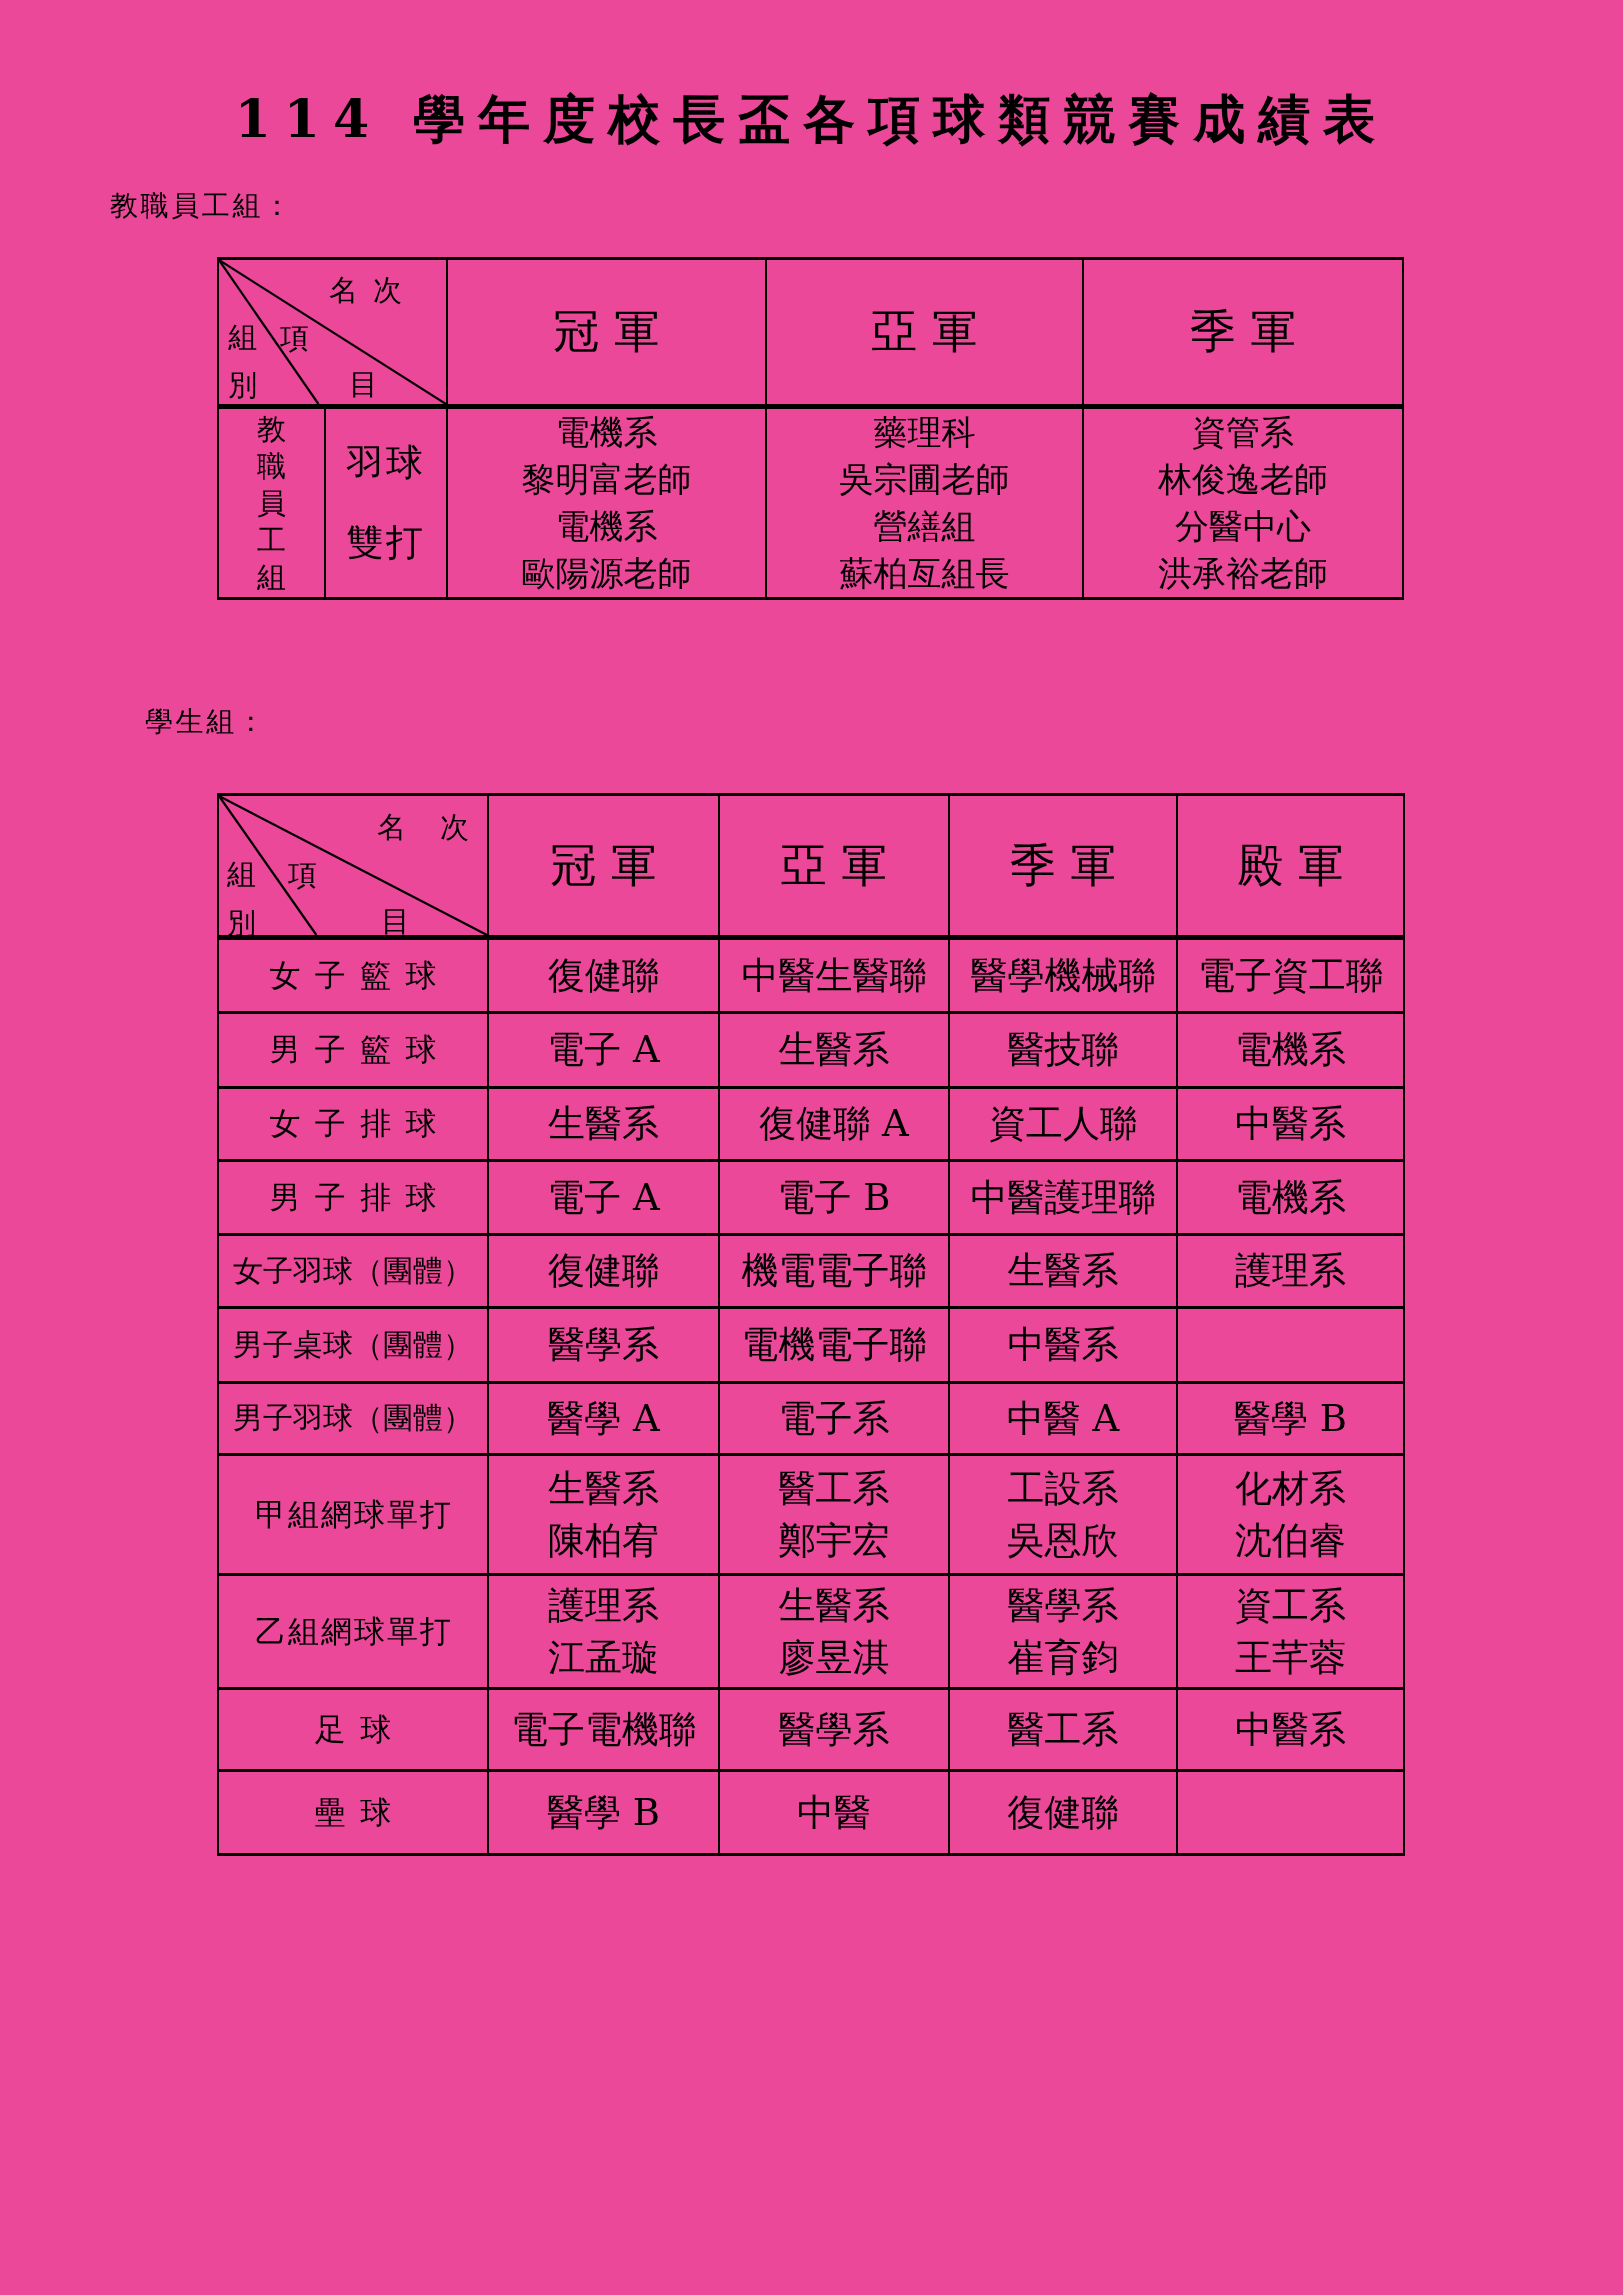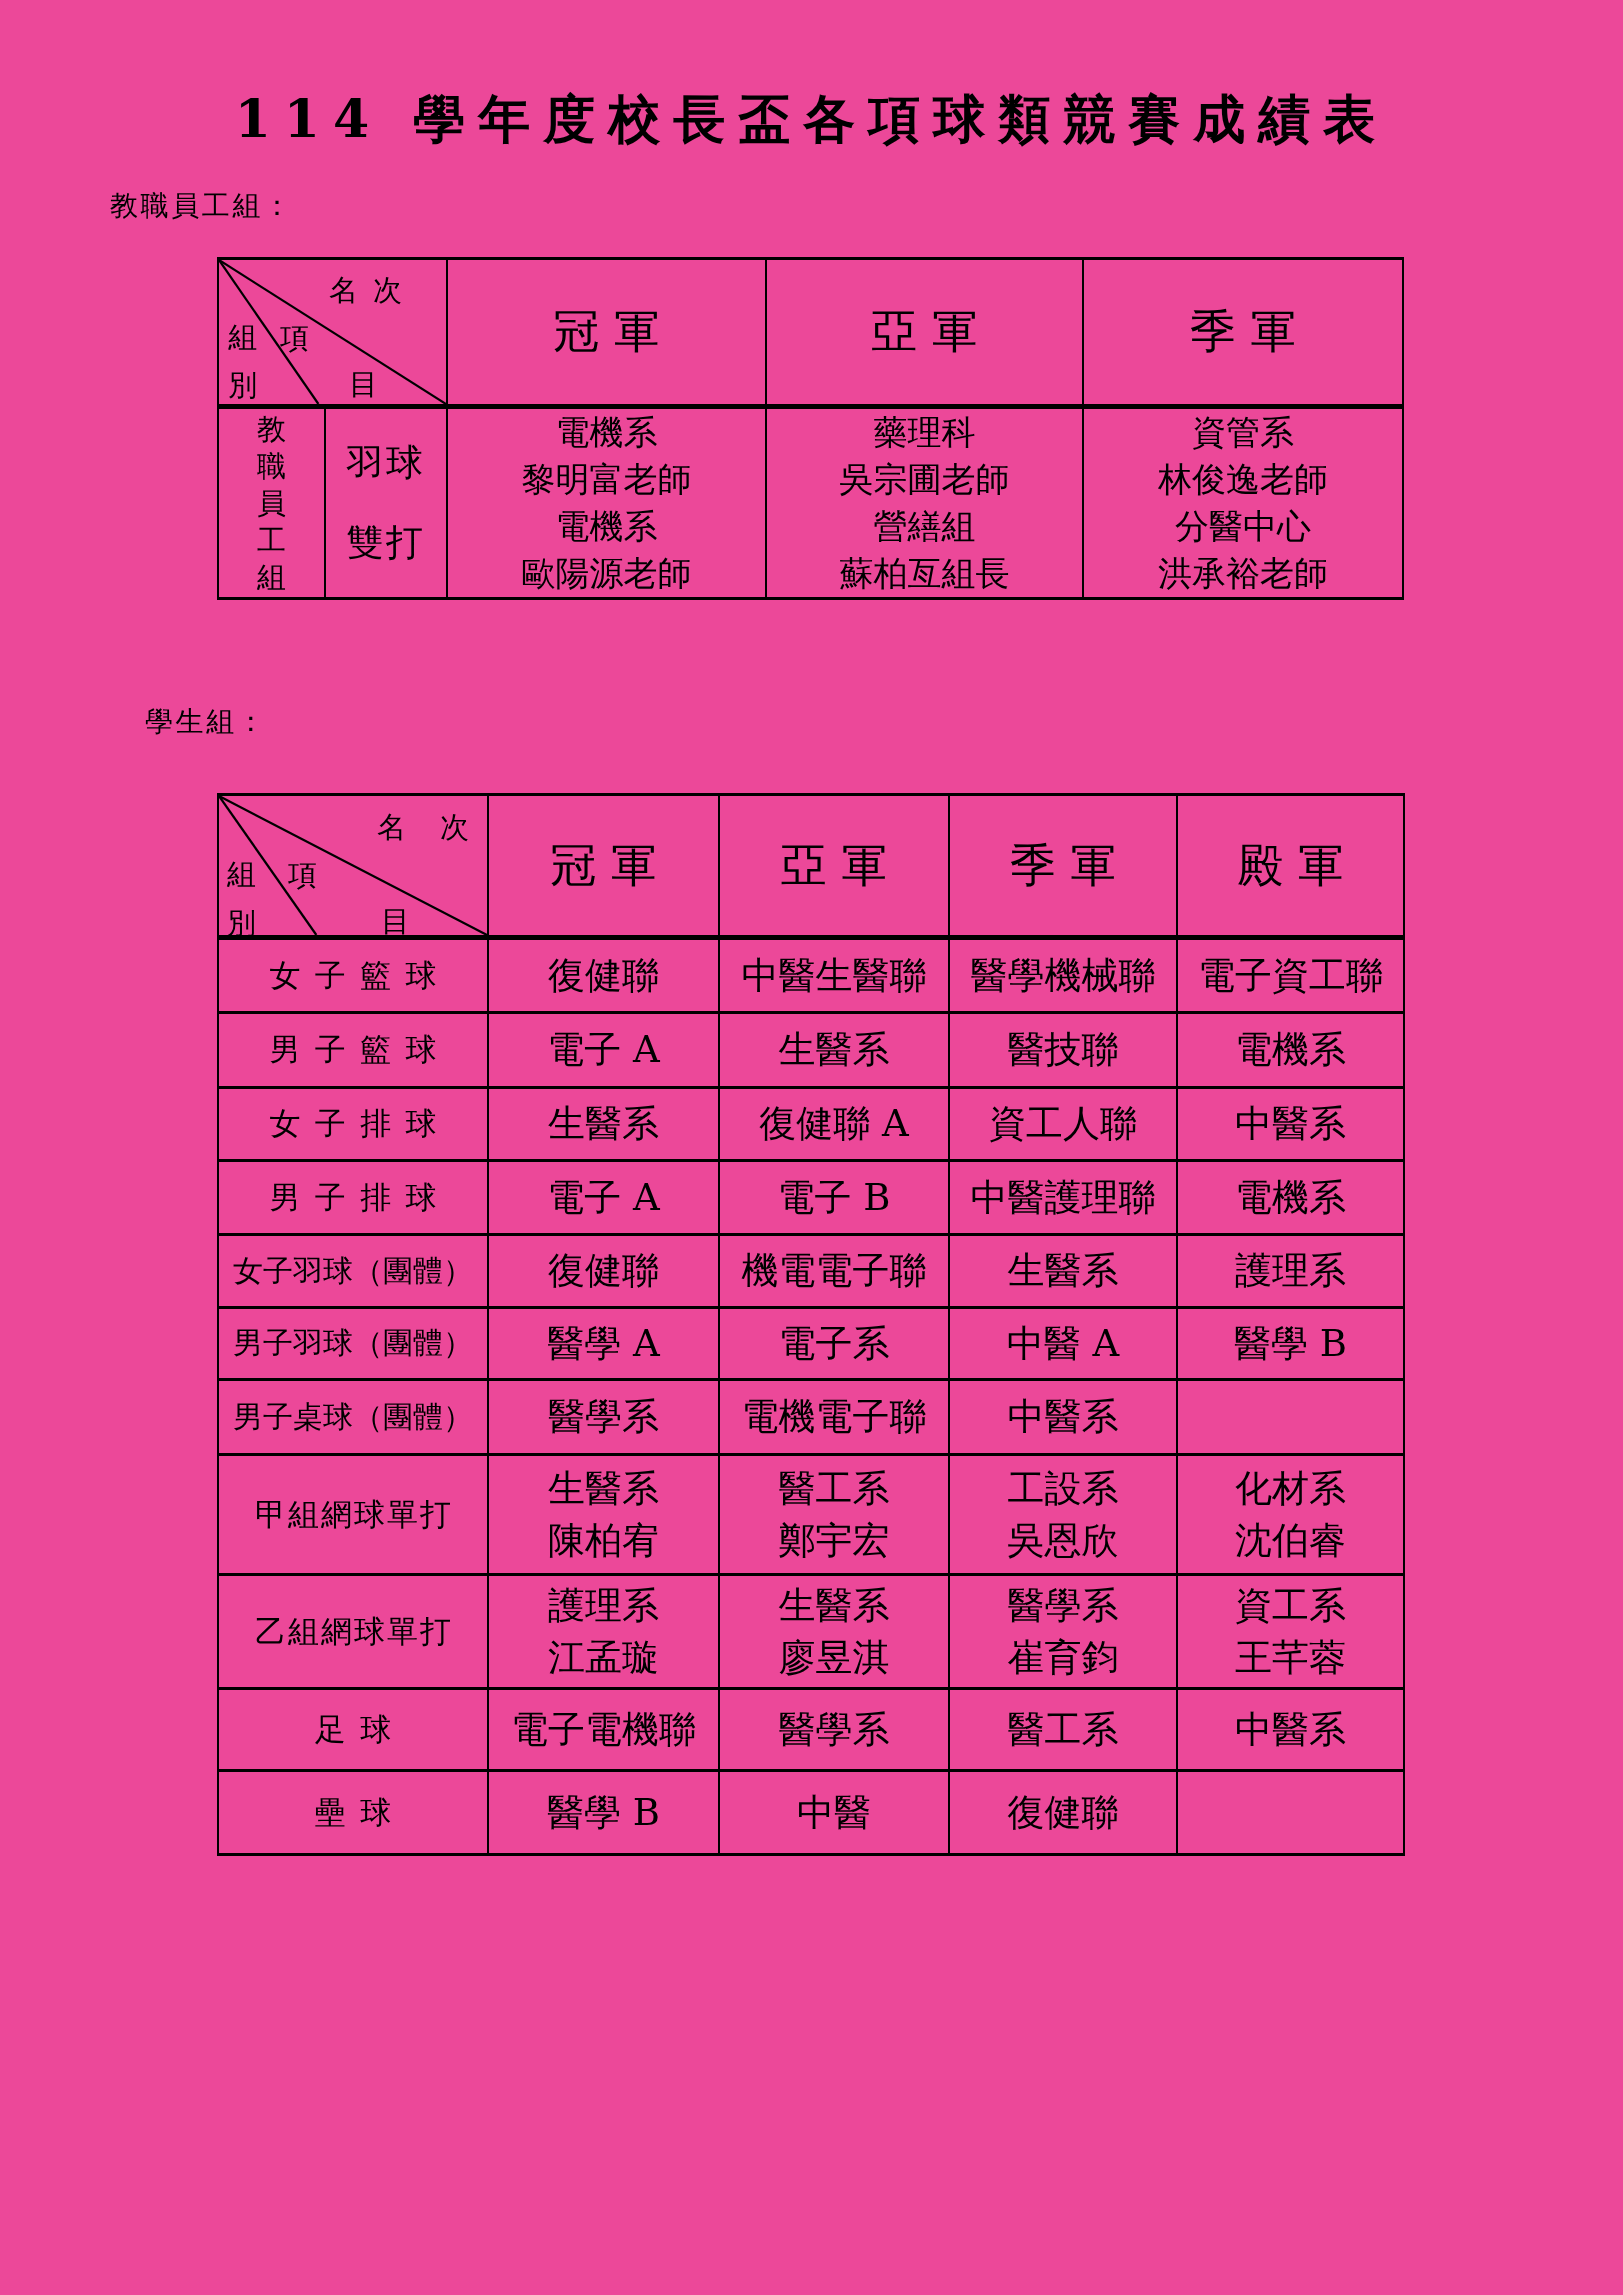--- a/index.html
+++ b/index.html
@@ -236,33 +236,33 @@
           <td class="result-cell">中醫護理聯</td>
           <td class="result-cell">電機系</td>
         </tr>
         <tr style="height: 73px;">
           <td class="item-cell long">女子羽球（團體）</td>
           <td class="result-cell">復健聯</td>
           <td class="result-cell">機電電子聯</td>
           <td class="result-cell">生醫系</td>
           <td class="result-cell">護理系</td>
         </tr>
+        <tr style="height: 75px;">
+          <td class="item-cell long">男子桌球（團體）</td>
+          <td class="result-cell">醫學系</td>
+          <td class="result-cell">電機電子聯</td>
+          <td class="result-cell">中醫系</td>
+          <td class="result-cell"></td>
+        </tr>
         <tr style="height: 72px;">
           <td class="item-cell long">男子羽球（團體）</td>
           <td class="result-cell">醫學 A</td>
           <td class="result-cell">電子系</td>
           <td class="result-cell">中醫 A</td>
           <td class="result-cell">醫學 B</td>
-        </tr>
-        <tr style="height: 75px;">
-          <td class="item-cell long">男子桌球（團體）</td>
-          <td class="result-cell">醫學系</td>
-          <td class="result-cell">電機電子聯</td>
-          <td class="result-cell">中醫系</td>
-          <td class="result-cell"></td>
         </tr>
         <tr style="height: 120px; padding-left: 40px;">
           <td class="item-cell mid">甲組網球單打</td>
           <td class="result-cell">生醫系
 陳柏宥</td>
           <td class="result-cell">醫工系
 鄭宇宏</td>
           <td class="result-cell">工設系
 吳恩欣</td>
           <td class="result-cell">化材系

